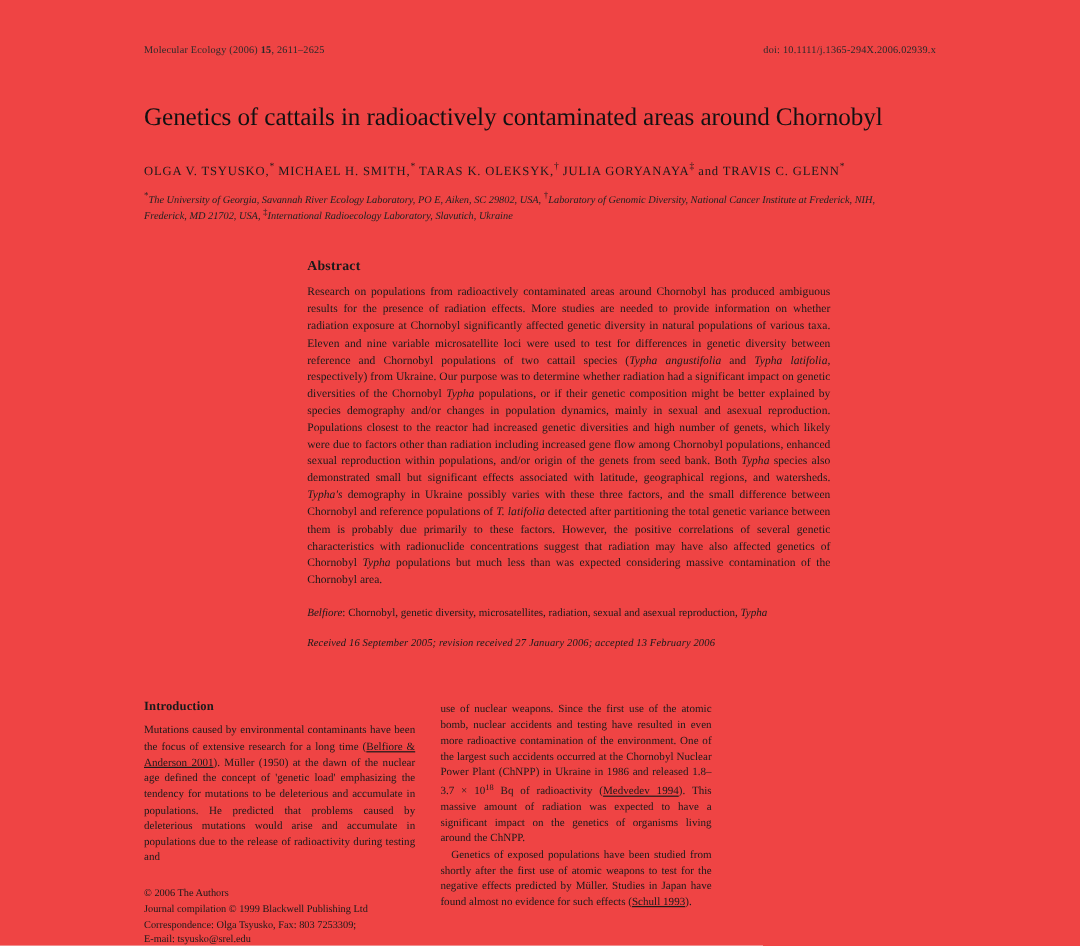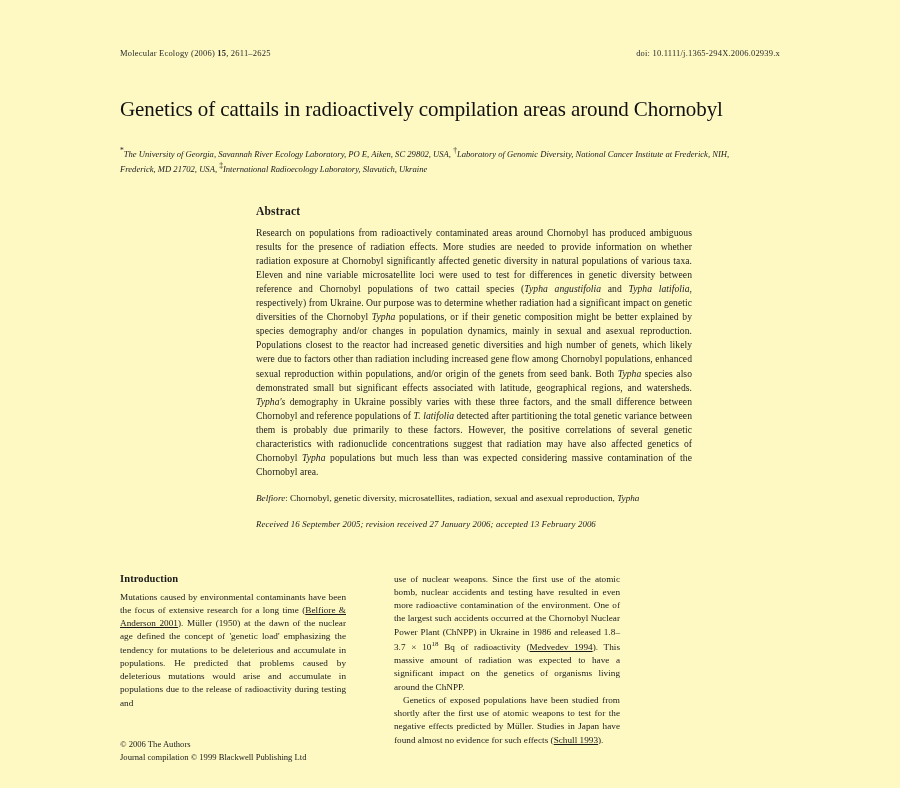--- a/index.html
+++ b/index.html
@@ -10,23 +10,23 @@
     width: 900px;
     height: 788px;
     background: #f2f2f0;
     font-family: "Liberation Serif", serif;
     color: #1a1a1a;
   }
   .page {
     position: relative;
     width: 900px;
     height: 788px;
-    background: #fef9c3;
+    background: #ef4444;
     box-sizing: border-box;
-    padding: 48px 120px 0 120px;
+    padding: 36px 120px 0 120px;
   }
   .runhead {
     display: flex;
     justify-content: space-between;
     font-size: 8.5px;
     letter-spacing: 0.2px;
     color: #2a2a2a;
     margin-bottom: 38px;
   }
   .runhead .journal b { font-weight: bold; }
@@ -81,21 +81,21 @@
   }
   .keywords .kw-label { font-style: italic; }
   .received {
     font-size: 8.8px;
     font-style: italic;
     margin-top: 13px;
     letter-spacing: 0.1px;
   }
   .columns {
     display: flex;
-    gap: 48px;
+    gap: 21px;
     margin-top: 44px;
   }
   .col { width: 226px; }
   .sec-head {
     font-size: 10.5px;
     font-weight: bold;
     margin: 0 0 7px 0;
     letter-spacing: 0.1px;
   }
   .body-text {
@@ -128,37 +128,42 @@
 </head>
 <body>
 
 <div class="page">
 
   <div class="runhead">
     <div class="journal"><span>Molecular Ecology (2006) </span><b>15</b><span>, 2611–2625</span></div>
     <div>doi: 10.1111/j.1365-294X.2006.02939.x</div>
   </div>
 
-  <h1 class="title">Genetics of cattails in radioactively compilation areas around Chornobyl</h1>
+  <h1 class="title">Genetics of cattails in radioactively contaminated areas around Chornobyl</h1>
 
+  <div class="authors">OLGA V. TSYUSKO,<span class="sup">*</span> MICHAEL H. SMITH,<span class="sup">*</span> TARAS K. OLEKSYK,<span class="sup">†</span> JULIA GORYANAYA<span class="sup">‡</span> and TRAVIS C. GLENN<span class="sup">*</span></div>
 
   <div class="affil"><span class="sup">*</span>The University of Georgia, Savannah River Ecology Laboratory, PO E, Aiken, SC 29802, USA, <span class="sup">†</span>Laboratory of Genomic Diversity, National Cancer Institute at Frederick, NIH, Frederick, MD 21702, USA, <span class="sup">‡</span>International Radioecology Laboratory, Slavutich, Ukraine</div>
 
   <div class="abstract-block">
     <div class="abstract-head">Abstract</div>
     <div class="abstract-body">Research on populations from radioactively contaminated areas around Chornobyl has produced ambiguous results for the presence of radiation effects. More studies are needed to provide information on whether radiation exposure at Chornobyl significantly affected genetic diversity in natural populations of various taxa. Eleven and nine variable microsatellite loci were used to test for differences in genetic diversity between reference and Chornobyl populations of two cattail species (<i>Typha angustifolia</i> and <i>Typha latifolia</i>, respectively) from Ukraine. Our purpose was to determine whether radiation had a significant impact on genetic diversities of the Chornobyl <i>Typha</i> populations, or if their genetic composition might be better explained by species demography and/or changes in population dynamics, mainly in sexual and asexual reproduction. Populations closest to the reactor had increased genetic diversities and high number of genets, which likely were due to factors other than radiation including increased gene flow among Chornobyl populations, enhanced sexual reproduction within populations, and/or origin of the genets from seed bank. Both <i>Typha</i> species also demonstrated small but significant effects associated with latitude, geographical regions, and watersheds. <i>Typha's</i> demography in Ukraine possibly varies with these three factors, and the small difference between Chornobyl and reference populations of <i>T. latifolia</i> detected after partitioning the total genetic variance between them is probably due primarily to these factors. However, the positive correlations of several genetic characteristics with radionuclide concentrations suggest that radiation may have also affected genetics of Chornobyl <i>Typha</i> populations but much less than was expected considering massive contamination of the Chornobyl area.</div>
     <div class="keywords"><span class="kw-label">Belfiore</span><span>: Chornobyl, genetic diversity, microsatellites, radiation, sexual and asexual reproduction, <i>Typha</i></span></div>
     <div class="received">Received 16 September 2005; revision received 27 January 2006; accepted 13 February 2006</div>
   </div>
 
   <div class="columns">
 
     <div class="col">
       <div class="sec-head">Introduction</div>
       <p class="body-text"><span>Mutations caused by environmental contaminants have been the focus of extensive research for a long time (</span><a class="ref" href="#">Belfiore &amp; Anderson 2001</a><span>). Müller (1950) at the dawn of the nuclear age defined the concept of 'genetic load' emphasizing the tendency for mutations to be deleterious and accumulate in populations. He predicted that problems caused by deleterious mutations would arise and accumulate in populations due to the release of radioactivity during testing and</span></p>
+      <div class="corr">
+        <div>Correspondence: Olga Tsyusko, Fax: 803 7253309;</div>
+        <div>E-mail: tsyusko@srel.edu</div>
+      </div>
     </div>
 
     <div class="col">
       <p class="body-text"><span>use of nuclear weapons. Since the first use of the atomic bomb, nuclear accidents and testing have resulted in even more radioactive contamination of the environment. One of the largest such accidents occurred at the Chornobyl Nuclear Power Plant (ChNPP) in Ukraine in 1986 and released 1.8–3.7 × 10</span><span class="sup">18</span><span> Bq of radioactivity (</span><a class="ref" href="#">Medvedev 1994</a><span>). This massive amount of radiation was expected to have a significant impact on the genetics of organisms living around the ChNPP.</span></p>
       <p class="body-text"><span>Genetics of exposed populations have been studied from shortly after the first use of atomic weapons to test for the negative effects predicted by Müller. Studies in Japan have found almost no evidence for such effects (</span><a class="ref" href="#">Schull 1993</a><span>).</span></p>
     </div>
 
   </div>
 
   <div class="footer">

